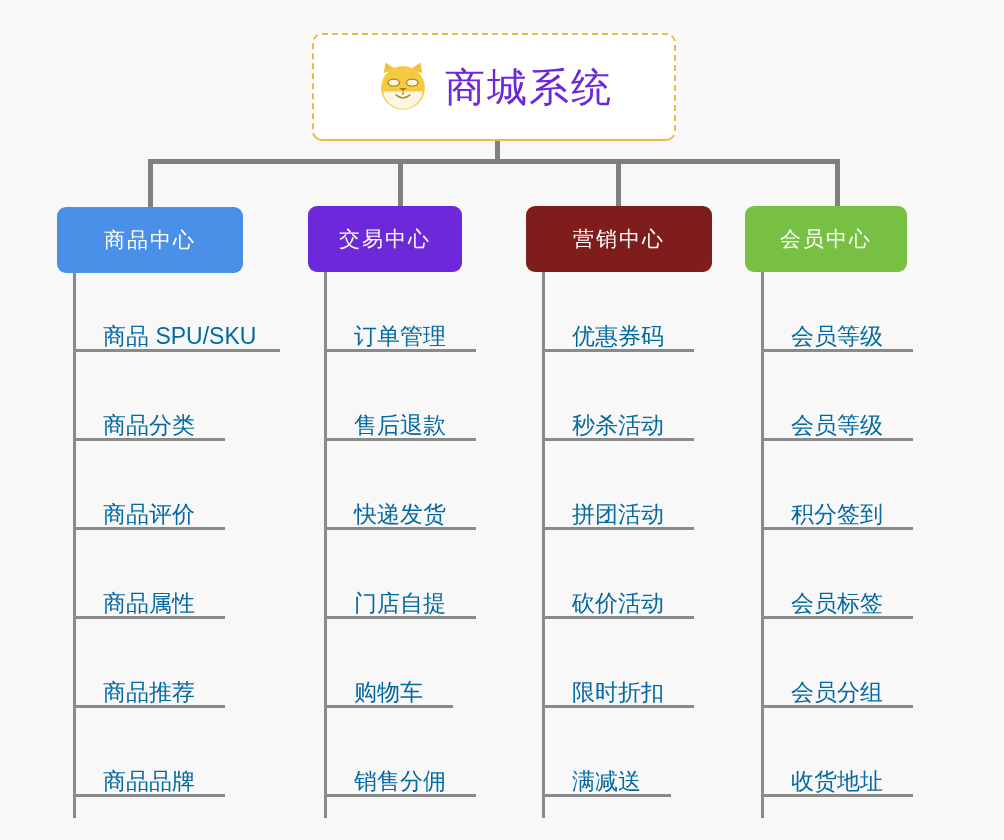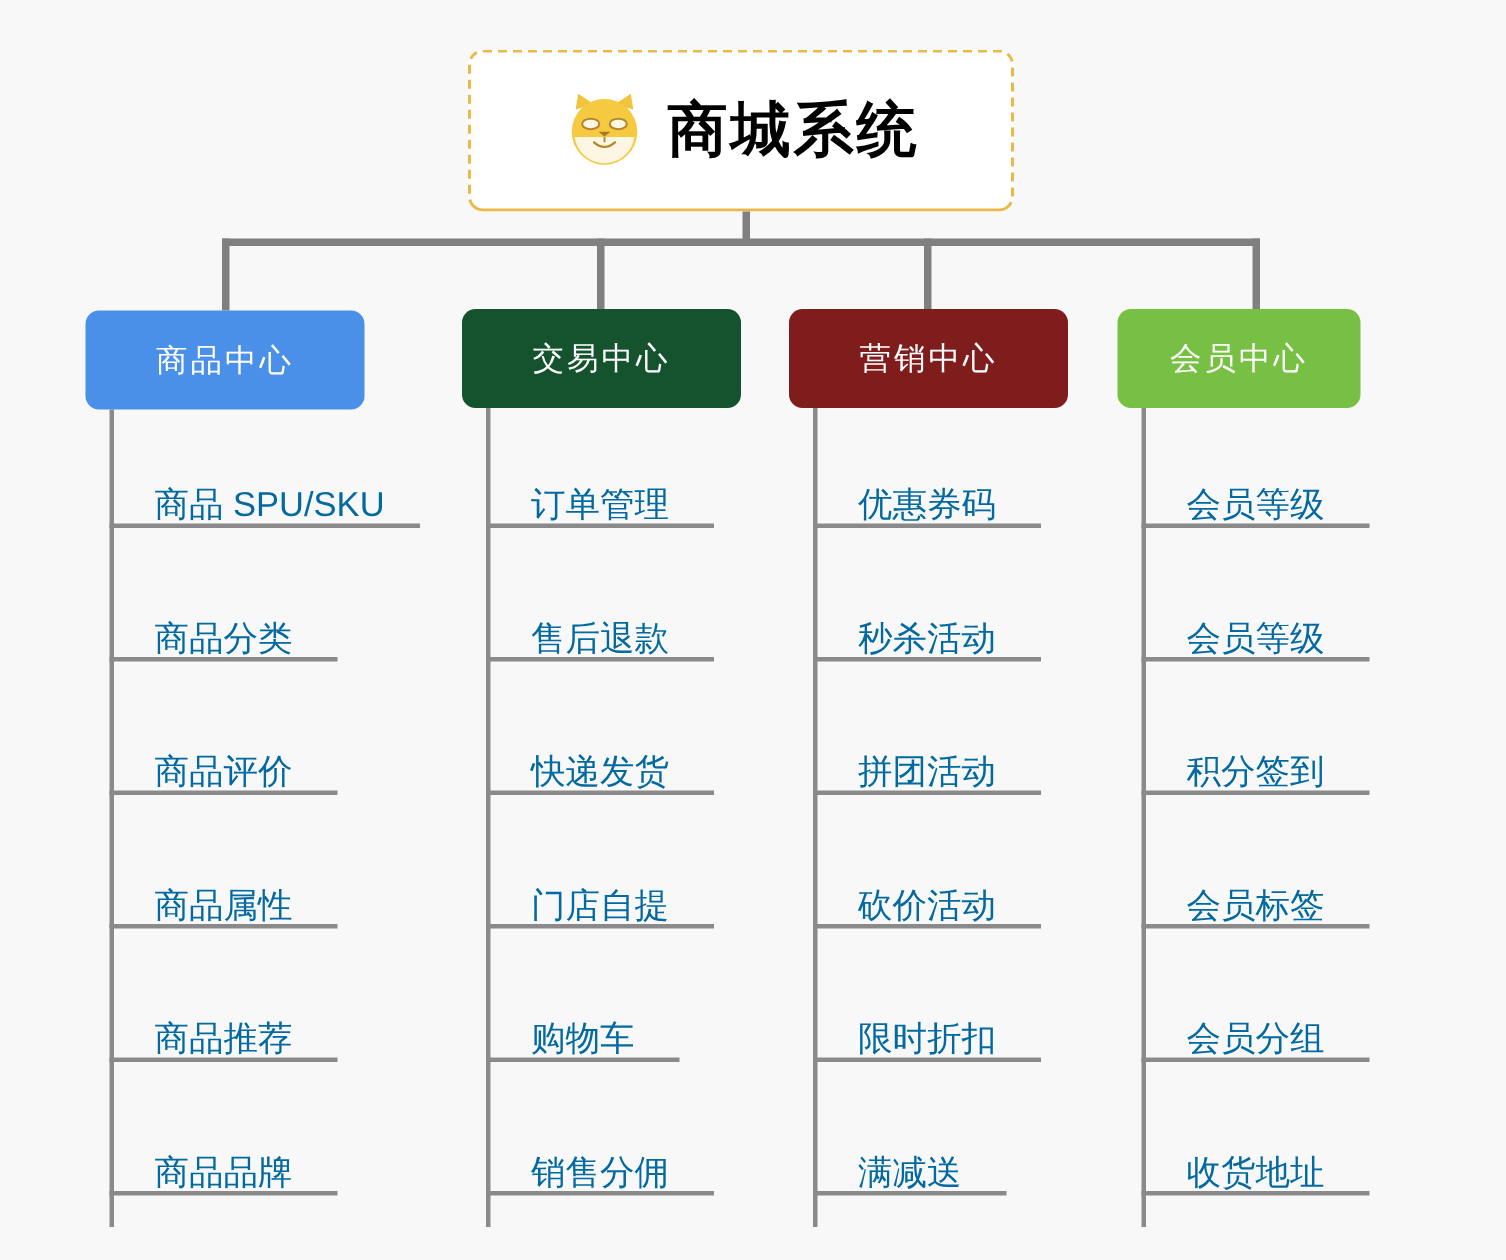--- a/index.html
+++ b/index.html
@@ -123,21 +123,21 @@
       <ellipse cx="21.5" cy="27" rx="6.5" ry="4" fill="#fdf6e3"></ellipse>
       <ellipse cx="42.5" cy="27" rx="6.5" ry="4" fill="#fdf6e3"></ellipse>
       <ellipse cx="21.5" cy="27" rx="6.5" ry="4" fill="none" stroke="#b5862c" stroke-width="1.6"></ellipse>
       <ellipse cx="42.5" cy="27" rx="6.5" ry="4" fill="none" stroke="#b5862c" stroke-width="1.6"></ellipse>
 
       <path d="M32 36.5 l-4.5 -3.5 h9 Z" fill="#a9751f"></path>
 
       <path d="M32 37 v4" stroke="#b5862c" stroke-width="1.5" fill="none"></path>
       <path d="M24 41 q8 7 16 0" stroke="#b5862c" stroke-width="1.7" fill="none" stroke-linecap="round"></path>
     </svg>
-    <div class="root-title" style="color: #000000; font-weight: bold;">商城系统</div>
+    <div class="root-title" style="color: #6d28d9;">商城系统</div>
   </div>
 
   <div class="line v-line" style="left: 495px; top: 141px; height: 21px; background: rgb(128, 128, 128);"></div>
   <div class="line h-line" style="left: 148px; top: 159px; width: 692px; background: rgb(128, 128, 128);"></div>
   <div class="line v-line" style="left: 148px; top: 159px; height: 48px; background: rgb(128, 128, 128);"></div>
   <div class="line v-line" style="left: 398px; top: 159px; height: 48px; background: rgb(128, 128, 128);"></div>
   <div class="line v-line" style="left: 616px; top: 159px; height: 48px; background: rgb(128, 128, 128);"></div>
   <div class="line v-line" style="left: 835px; top: 159px; height: 48px; background: rgb(128, 128, 128);"></div>
 
   <div class="cat-box" style="left: 57px; top: 207px; width: 186px; background: rgb(74, 144, 232);">
@@ -162,21 +162,21 @@
   </div>
   <div class="leaf" style="left:73px; top:708px;">
     <div class="leaf-underline" style="width:152px;"></div>
     <div class="leaf-label">商品推荐</div>
   </div>
   <div class="leaf" style="left:73px; top:797px;">
     <div class="leaf-underline" style="width:152px;"></div>
     <div class="leaf-label">商品品牌</div>
   </div>
 
-  <div class="cat-box" style="left: 308px; top: 206px; width: 186px; background: #14532d;">
+  <div class="cat-box" style="left: 308px; top: 206px; width: 154px; background: #6d28d9;">
     <span>交易中心</span>
   </div>
   <div class="trunk" style="left:324px; top:272px; height:546px;"></div>
   <div class="leaf" style="left:324px; top:352px;">
     <div class="leaf-underline" style="width:152px;"></div>
     <div class="leaf-label">订单管理</div>
   </div>
   <div class="leaf" style="left:324px; top:441px;">
     <div class="leaf-underline" style="width:152px;"></div>
     <div class="leaf-label">售后退款</div>

